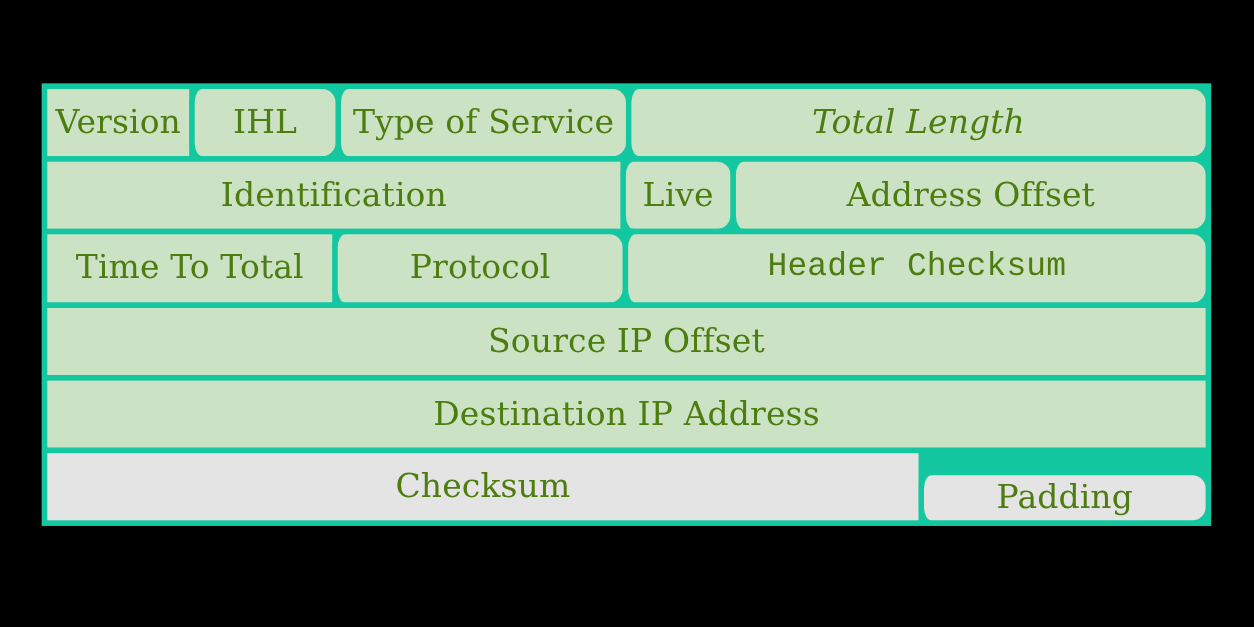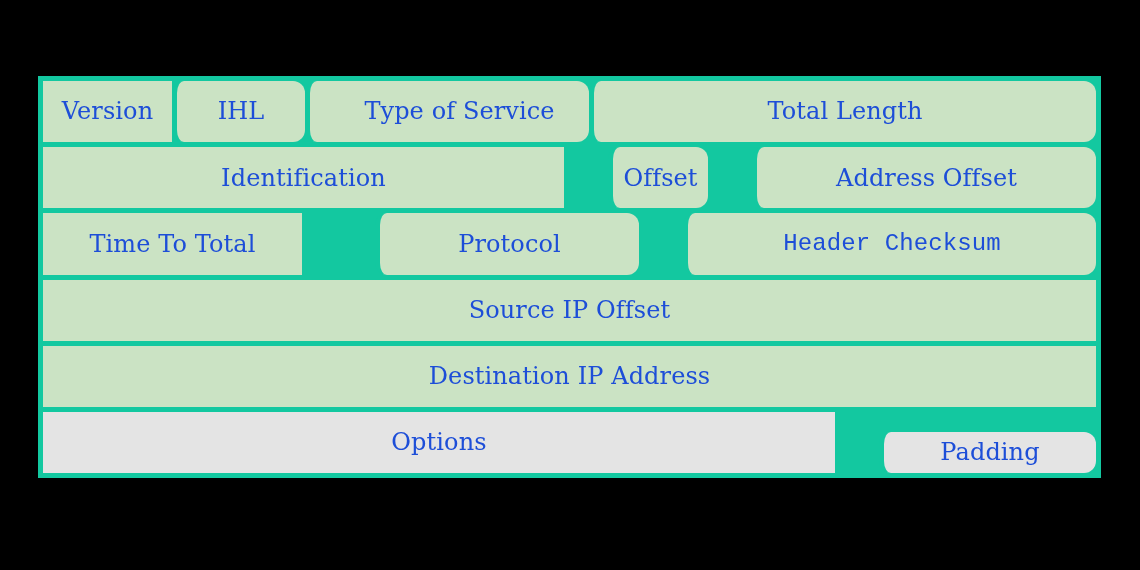--- a/index.html
+++ b/index.html
@@ -35,58 +35,57 @@
     flex-direction: column;
   }
 
   .packet-row {
     display: flex;
     flex: 1 1 0;
     min-height: 0;
   }
   .packet-row + .packet-row {
     border-top: 5px solid #13c8a0;
-    gap: 44px;
   }
 
   .packet-cell {
     display: flex;
     align-items: center;
     justify-content: center;
     background: #cbe3c4;
-    color: #1d4ed8;
+    color: #4d7c0f;
     min-width: 0;
     overflow: hidden;
     text-align: center;
-    font-size: 24px;
+    font-size: 30px;
     line-height: 1.1;
     letter-spacing: 0.1px;
     white-space: nowrap;
   }
   .packet-cell + .packet-cell {
     border-left: 5px solid #13c8a0;
     border-radius: 12px;
   }
 
   .packet-row.options-row .packet-cell {
     background: #e4e4e4;
   }
 
   
   .c-version        { flex: 0 0 129px; }
   .c-ihl            { flex: 0 0 128px; }
-  .c-tos            { flex: 0 0 259px; padding-left: 20px; }
-  .c-total-length   { flex: 1 1 auto;  }
+  .c-tos            { flex: 0 0 259px; }
+  .c-total-length   { flex: 1 1 auto; font-style: italic;  }
 
   .c-identification { flex: 0 0 521px; }
   .c-flags          { flex: 0 0 95px;  }
   .c-frag-offset    { flex: 1 1 auto;  }
 
   .c-ttl            { flex: 0 0 259px; }
-  .c-protocol       { flex: 0 0 259px; margin-left: 29px; }
+  .c-protocol       { flex: 0 0 259px; }
   .c-checksum       { flex: 1 1 auto; font-family: Liberation Mono, monospace;  }
 
   .c-full           { flex: 1 1 auto;  }
 
   .c-options        { flex: 0 0 792px; }
   .c-padding        { flex: 1 1 auto; margin-top: 20px;  }
 </style>
 </head>
 <body>
 
@@ -96,37 +95,37 @@
 
     <div class="packet-row">
       <div class="packet-cell c-version">Version</div>
       <div class="packet-cell c-ihl">IHL</div>
       <div class="packet-cell c-tos">Type of Service</div>
       <div class="packet-cell c-total-length">Total Length</div>
     </div>
 
     <div class="packet-row">
       <div class="packet-cell c-identification">Identification</div>
-      <div class="packet-cell c-flags">Offset</div>
+      <div class="packet-cell c-flags">Live</div>
       <div class="packet-cell c-frag-offset">Address Offset</div>
     </div>
 
     <div class="packet-row">
       <div class="packet-cell c-ttl">Time To Total</div>
       <div class="packet-cell c-protocol">Protocol</div>
       <div class="packet-cell c-checksum">Header Checksum</div>
     </div>
 
     <div class="packet-row">
       <div class="packet-cell c-full">Source IP Offset</div>
     </div>
 
     <div class="packet-row">
       <div class="packet-cell c-full">Destination IP Address</div>
     </div>
 
     <div class="packet-row options-row">
-      <div class="packet-cell c-options">Options</div>
+      <div class="packet-cell c-options">Checksum</div>
       <div class="packet-cell c-padding">Padding</div>
     </div>
 
   </div>
 </div>
 
 </body></html>

